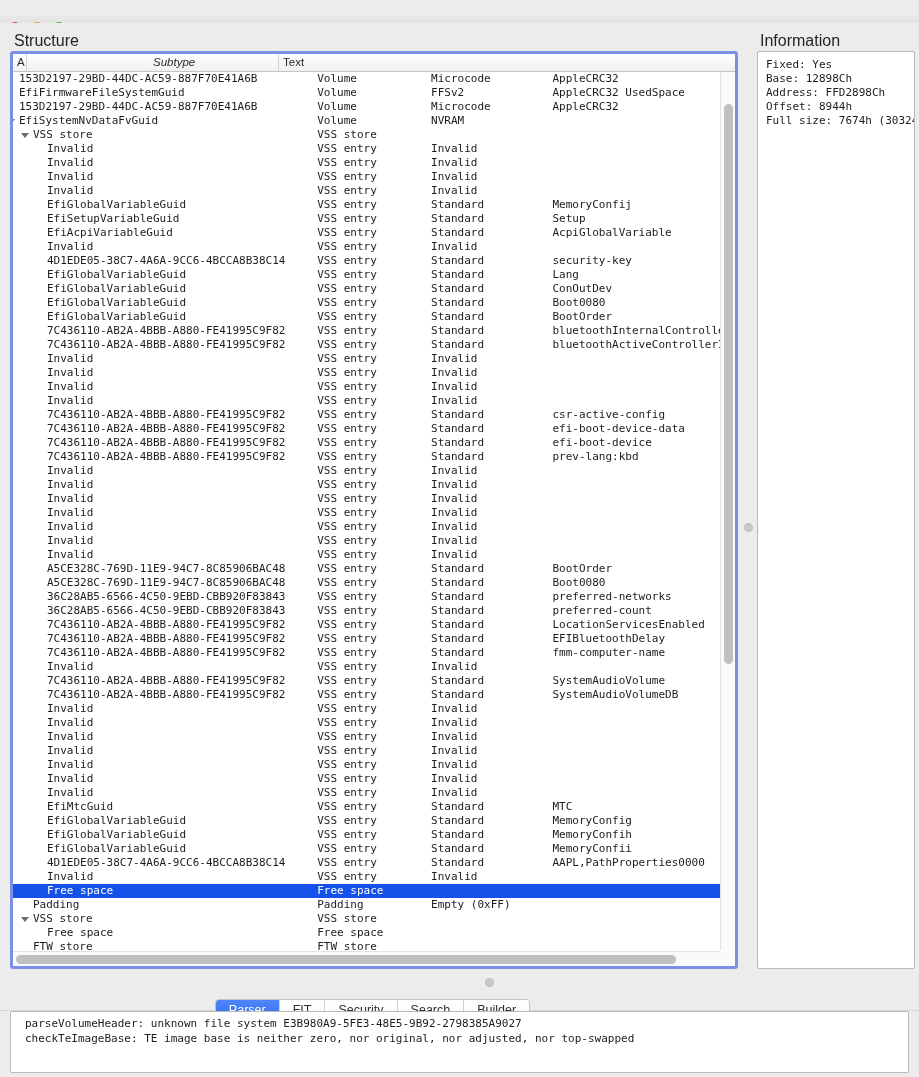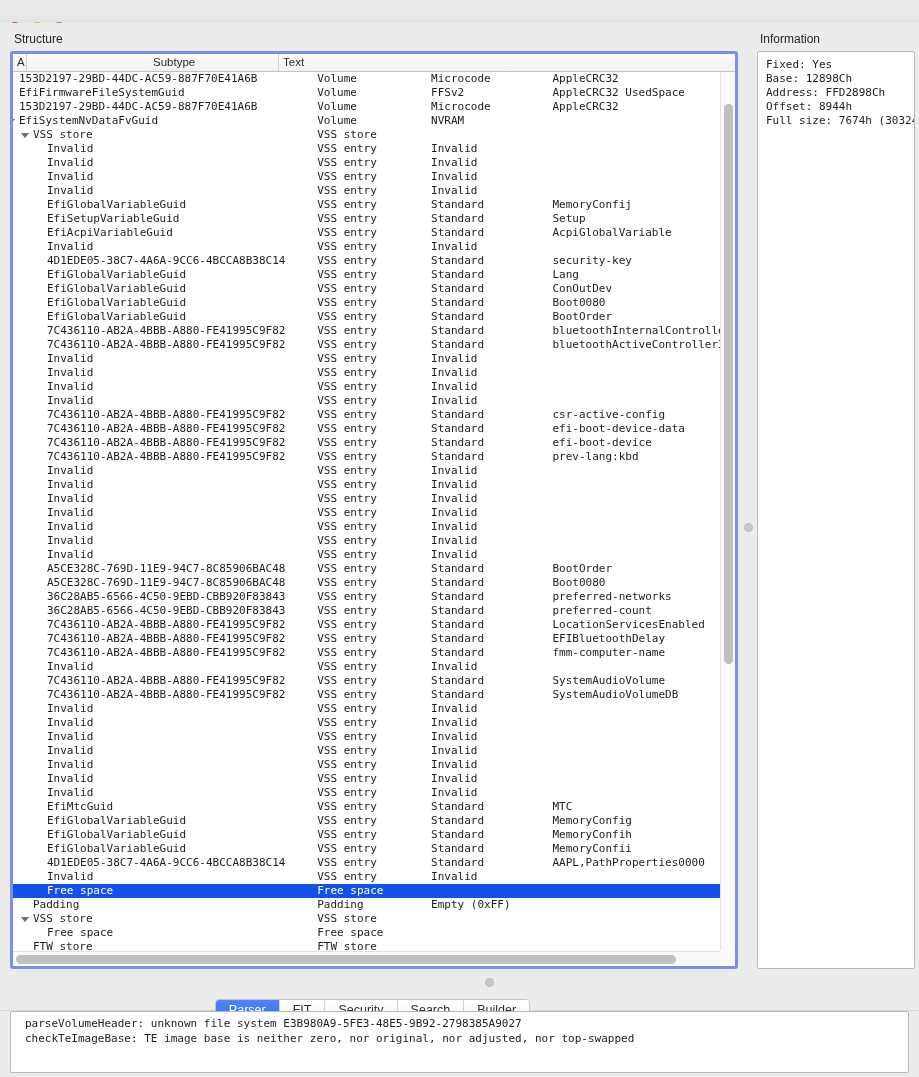--- a/index.html
+++ b/index.html
@@ -36,21 +36,21 @@
   }
 
   
   .content {
     position: absolute; left: 0; top: 23px; width: 919px; height: 955px;
     background: #ececec;
   }
 
   .group-label {
     position: absolute;
-    font-size: 12px; color: #242424;
+    font-size: 16px; color: #242424;
     font-family: "Liberation Sans", sans-serif;
   }
   #structure-label { left: 14px; top: 9px; }
   #information-label { left: 760px; top: 9px; }
 
   
   .tree-panel {
     position: absolute; left: 10px; top: 28px;
     width: 728px; height: 918px;
     background: #ffffff;
@@ -245,21 +245,21 @@
 
     <div class="group-label" id="structure-label">Structure</div>
     <div class="group-label" id="information-label">Information</div>
 
     <div class="tree-panel">
       <div class="tree-inner">
 
         <div class="tree-header" id="tree-header">
             <div class="th" style="width: 14px;">A</div>
             <div class="th" style="width: 122px; margin-top: 16px;">Type</div>
-            <div class="th" style="width: 130px;">Subtype</div>
+            <div class="th" style="width: 130px; font-style: italic;">Subtype</div>
             <div class="th" style="width: 200px;">Text</div>
           </div>
 
         <div class="tree-body" id="tree-body">
             <div class="row">
               <div class="cell c-name">
                 <span class="name-inner" style="padding-left: 6px;">153D2197-29BD-44DC-AC59-887F70E41A6B</span>
               </div>
               <div class="cell c-attr"></div>
               <div class="cell c-type">Volume</div>

